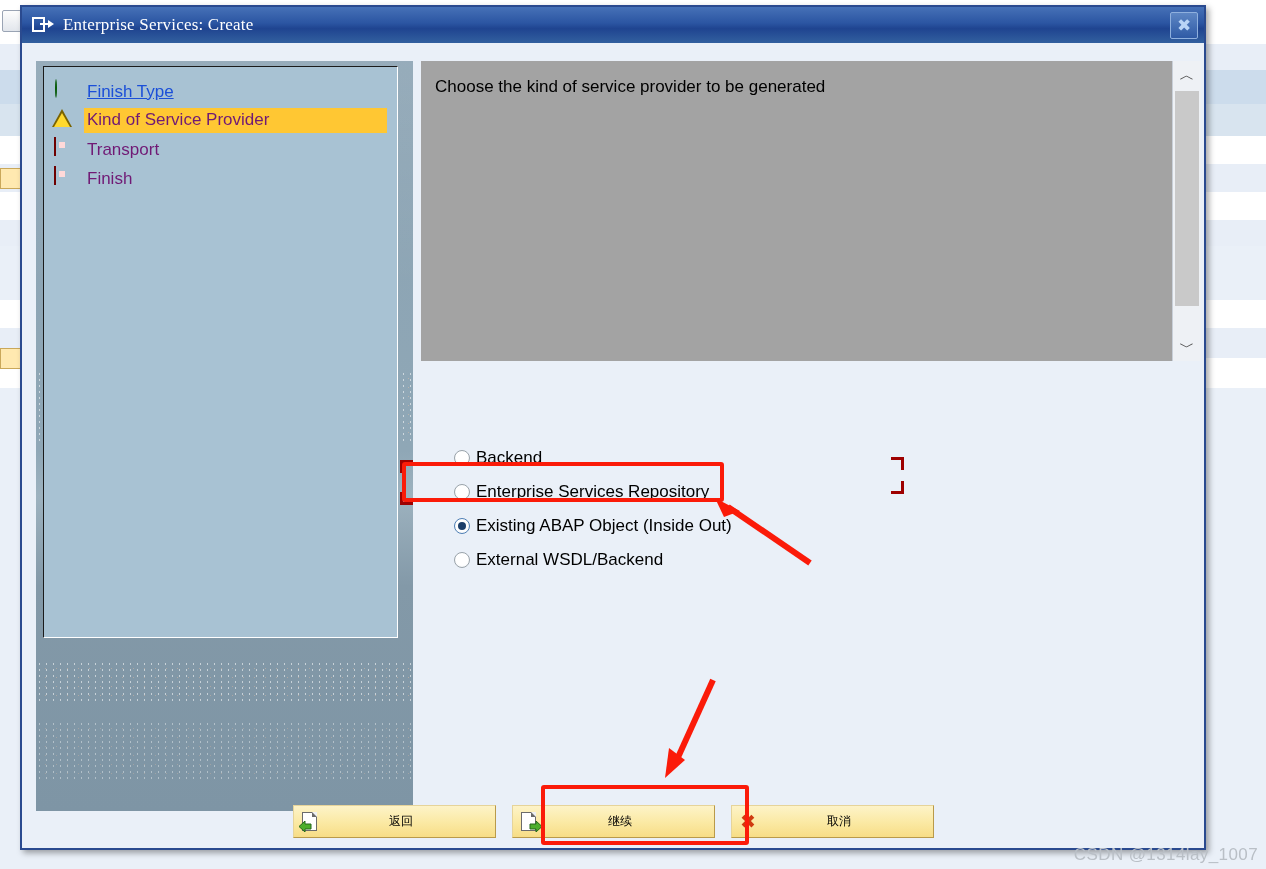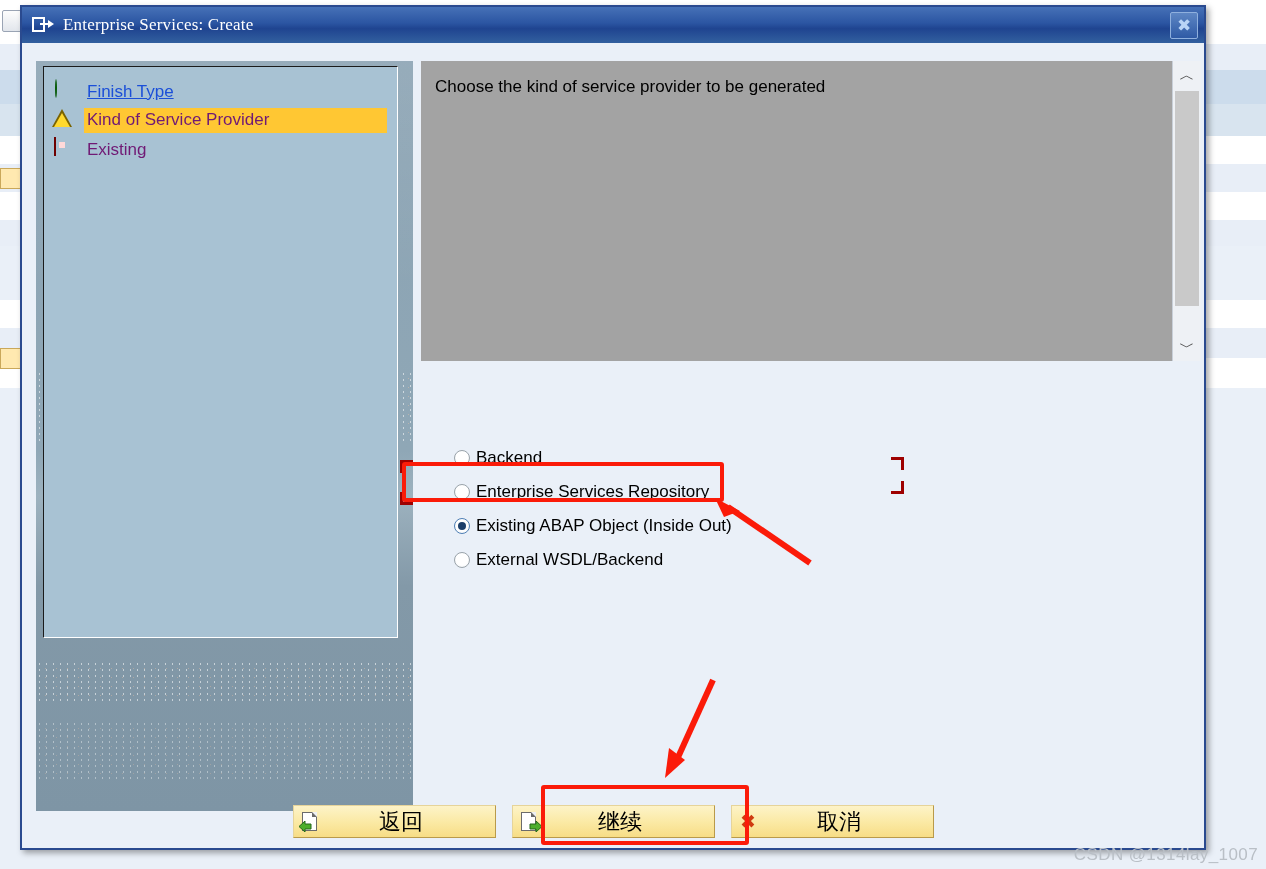--- a/index.html
+++ b/index.html
@@ -320,21 +320,21 @@
   }
   .btn-icon {
     width: 24px; height: 24px;
     margin-left: 5px;
     flex: 0 0 auto;
     position: relative;
   }
   .btn-label {
     flex: 1 1 auto;
     text-align: center;
-    font-size: 22px;
+    font-size: 12px;
     color: #000000;
     font-family: Liberation Sans, sans-serif;
     padding-right: 15px;
   }
   .btn.disabled .btn-label { color: #a6a6a6; }
 
   
   .ico-page {
     position: absolute;
     left: 3px; top: 2px;
@@ -460,23 +460,27 @@
 
         <div class="step-row current">
           <span class="step-icon">
             <span class="ico-warn-wrap"><span class="tri-outer"></span><span class="tri-inner"></span></span>
           </span>
           <span class="step-label">Kind of Service Provider</span>
         </div>
 
         <div class="step-row">
           <span class="step-icon"><span class="ico-red"></span></span>
-          <span class="step-label">Existing</span>
+          <span class="step-label">Transport</span>
         </div>
 
+        <div class="step-row">
+          <span class="step-icon"><span class="ico-red"></span></span>
+          <span class="step-label">Finish</span>
+        </div>
 
       </div>
     </div>
 
     <div id="desc-panel">
       <div id="desc-text">Choose the kind of service provider to be generated</div>
     </div>
 
     <div id="desc-scroll">
       <div class="sb-arrow up">︿</div>

